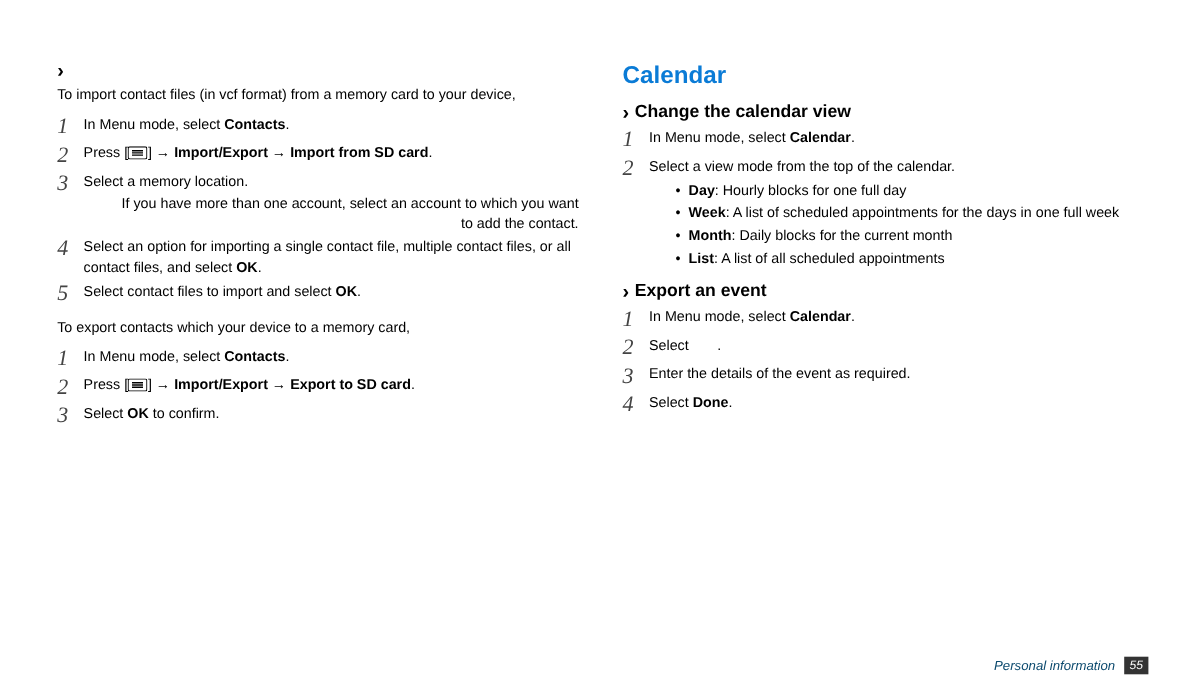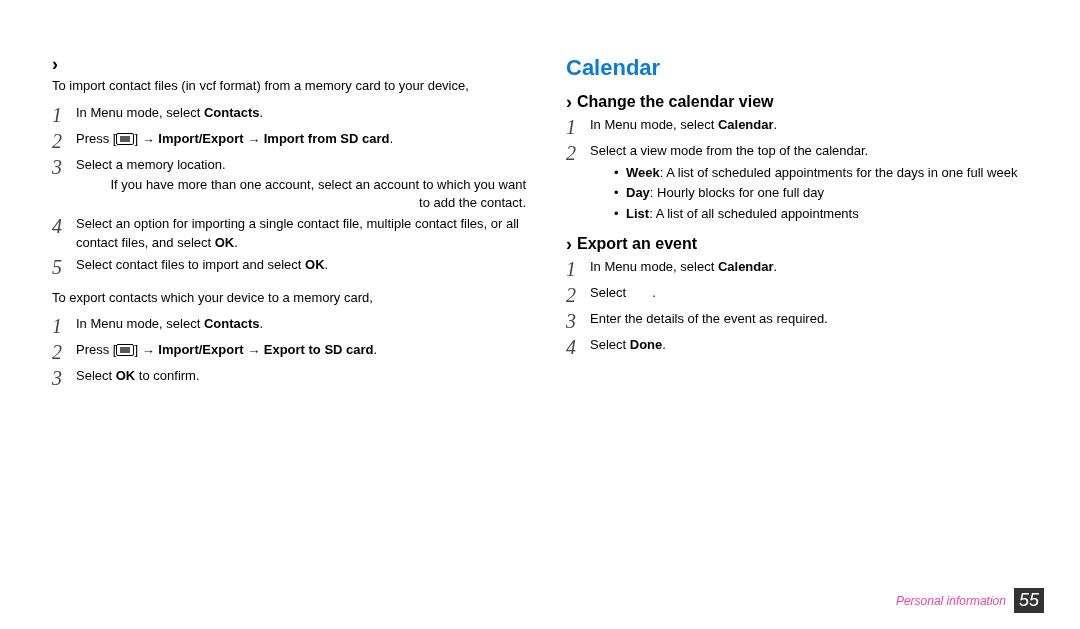--- a/index.html
+++ b/index.html
@@ -100,27 +100,27 @@
     position: absolute;
     bottom: 16px;
     right: 36px;
     display: flex;
     align-items: center;
     gap: 8px;
   }
   .footer-label {
     font-style: italic;
     font-size: 12px;
-    color: #ec4899;
+    color: #0c4a6e;
   }
   .page-num {
     background: #333;
     color: #fff;
     font-style: italic;
-    font-size: 18px;
+    font-size: 11px;
     padding: 2px 5px;
   }
   b { font-weight: bold; }
 </style>
 </head>
 <body>
 
 <div class="page">
 
   <div class="col">
@@ -184,22 +184,23 @@
       <span class="chev">›</span>
       <span>Change the calendar view</span>
     </div>
     <ol class="steps">
       <li>
         <span>In Menu mode, select </span><b>Calendar</b><span>.</span>
       </li>
       <li>
         <span>Select a view mode from the top of the calendar.</span>
         <ul class="bullets">
+          <li><b>Day</b><span>: Hourly blocks for one full day</span></li>
           <li><b>Week</b><span>: A list of scheduled appointments for the days in one full week</span></li>
-          <li><b>Day</b><span>: Hourly blocks for one full day</span></li>
+          <li><b>Month</b><span>: Daily blocks for the current month</span></li>
           <li><b>List</b><span>: A list of all scheduled appointments</span></li>
         </ul>
       </li>
     </ol>
 
     <div class="sub-h mt6">
       <span class="chev">›</span>
       <span>Export an event</span>
     </div>
     <ol class="steps">

